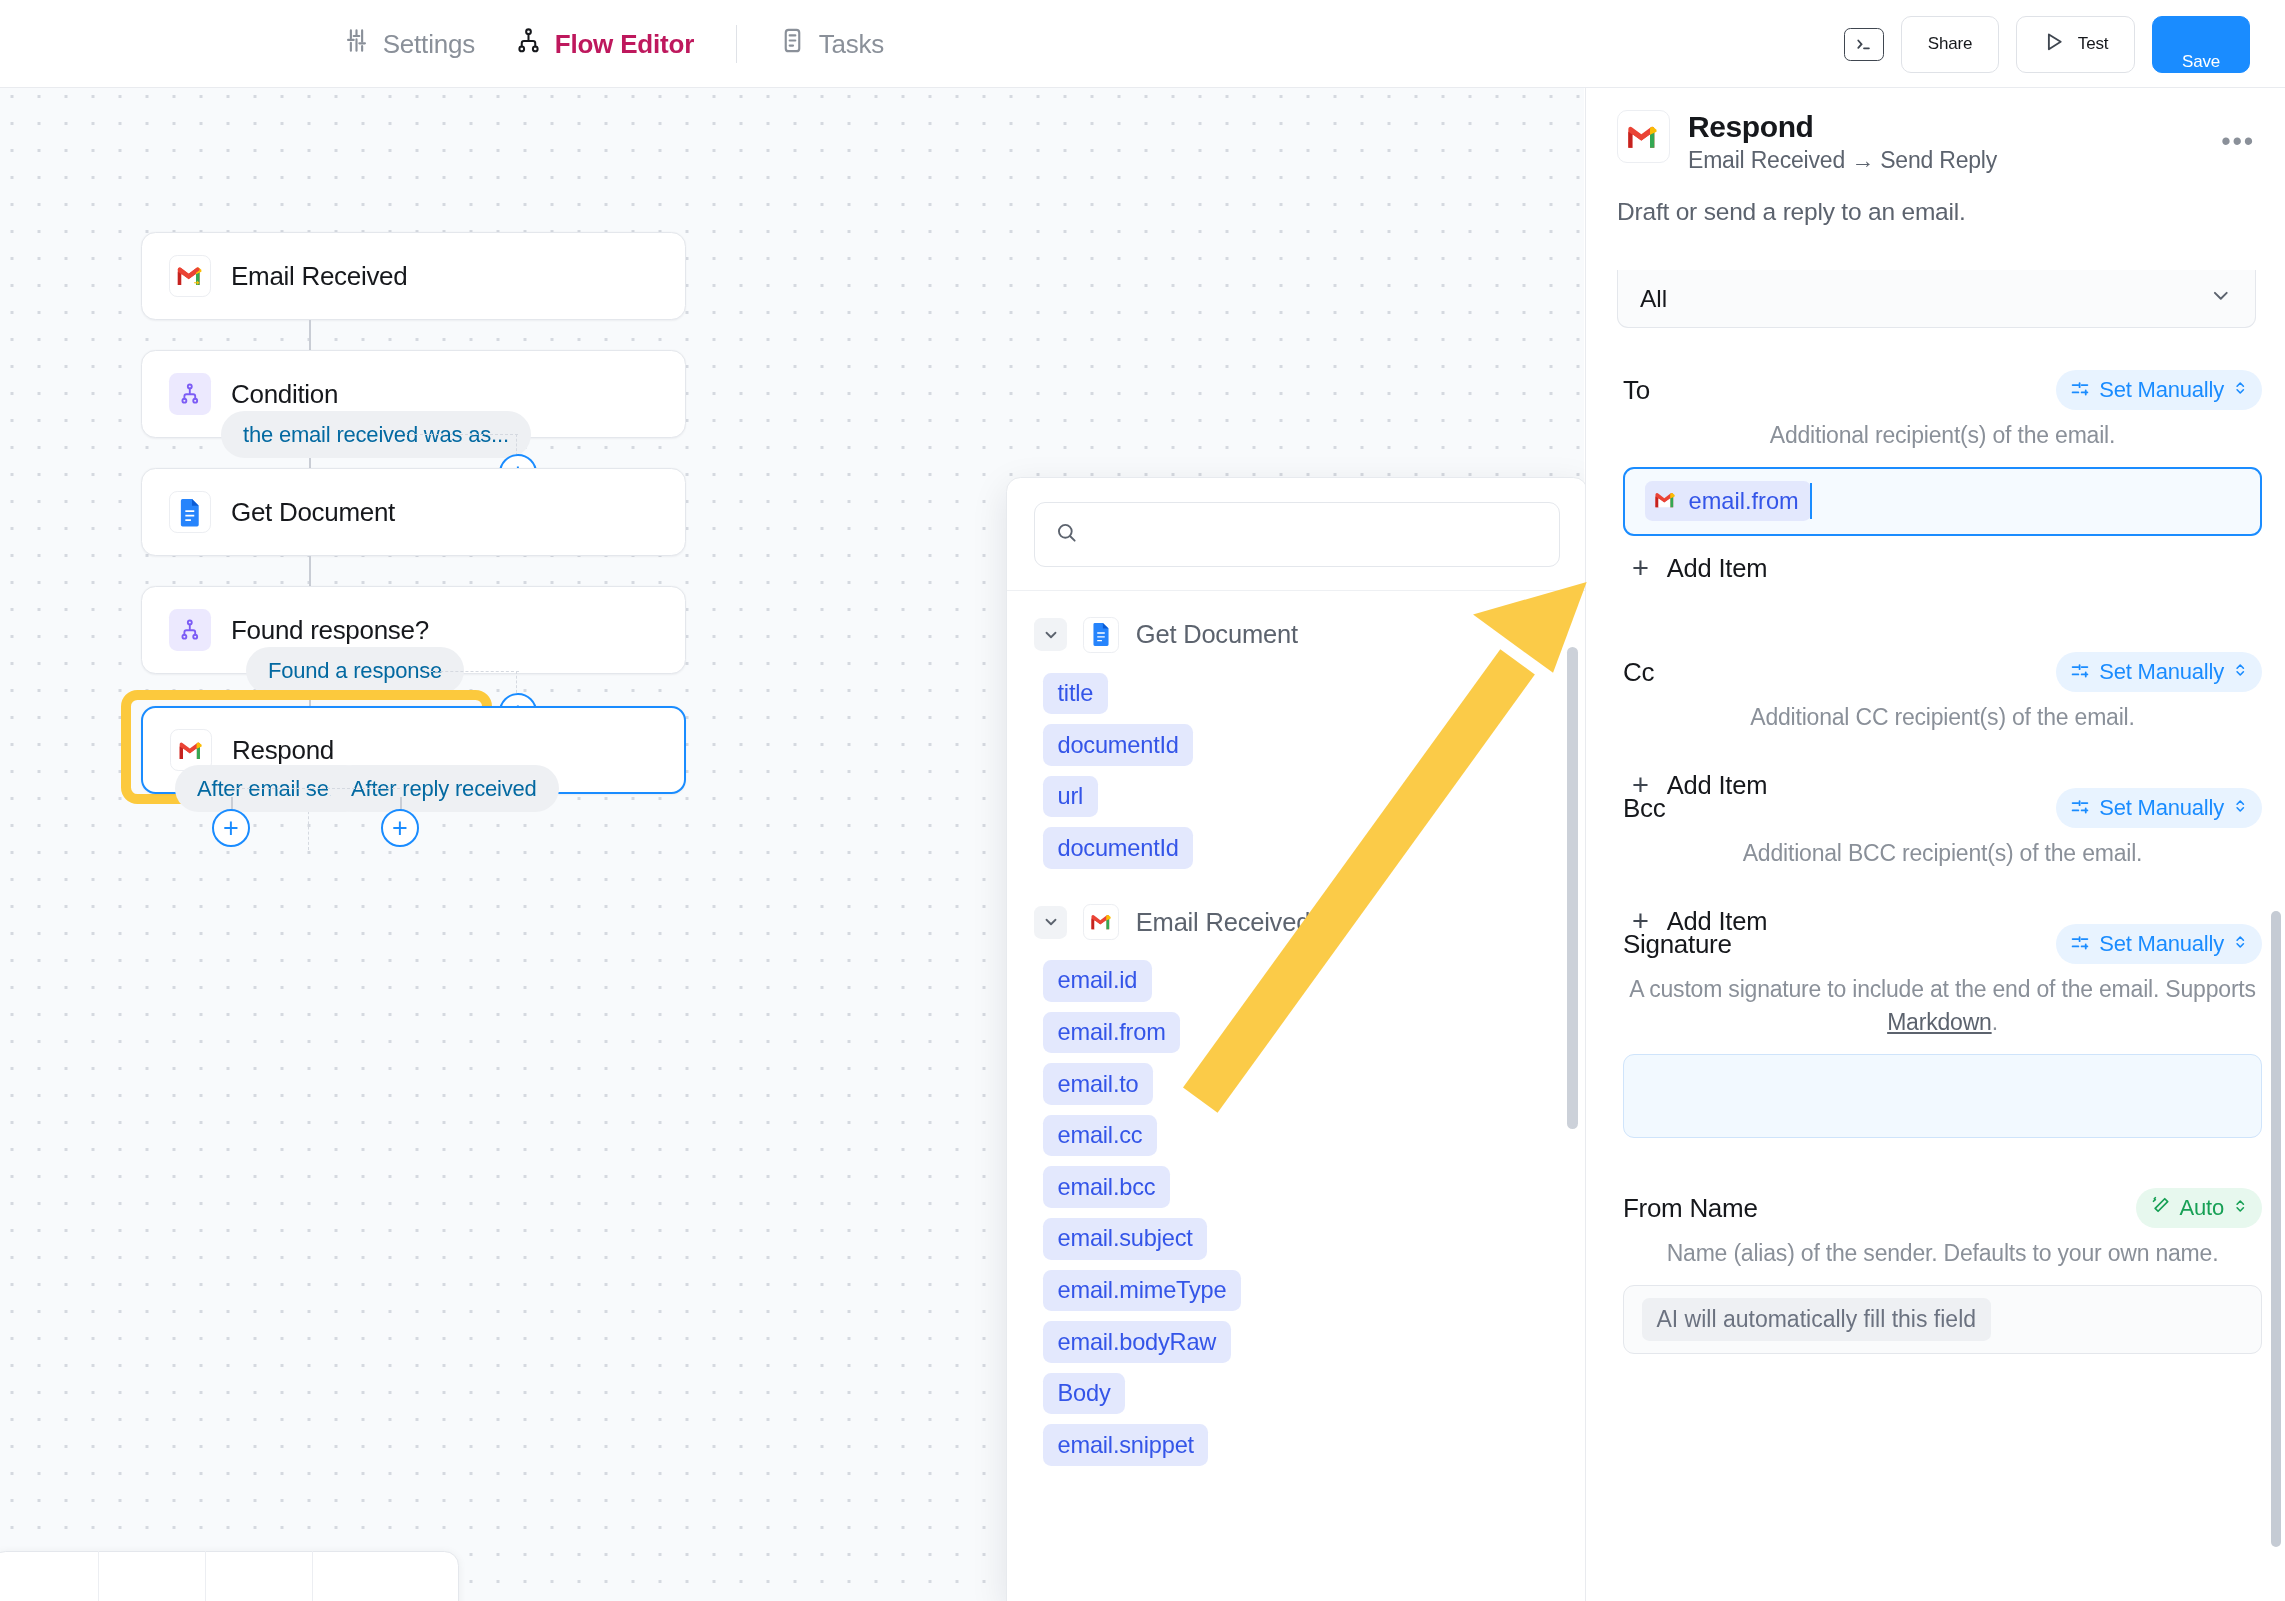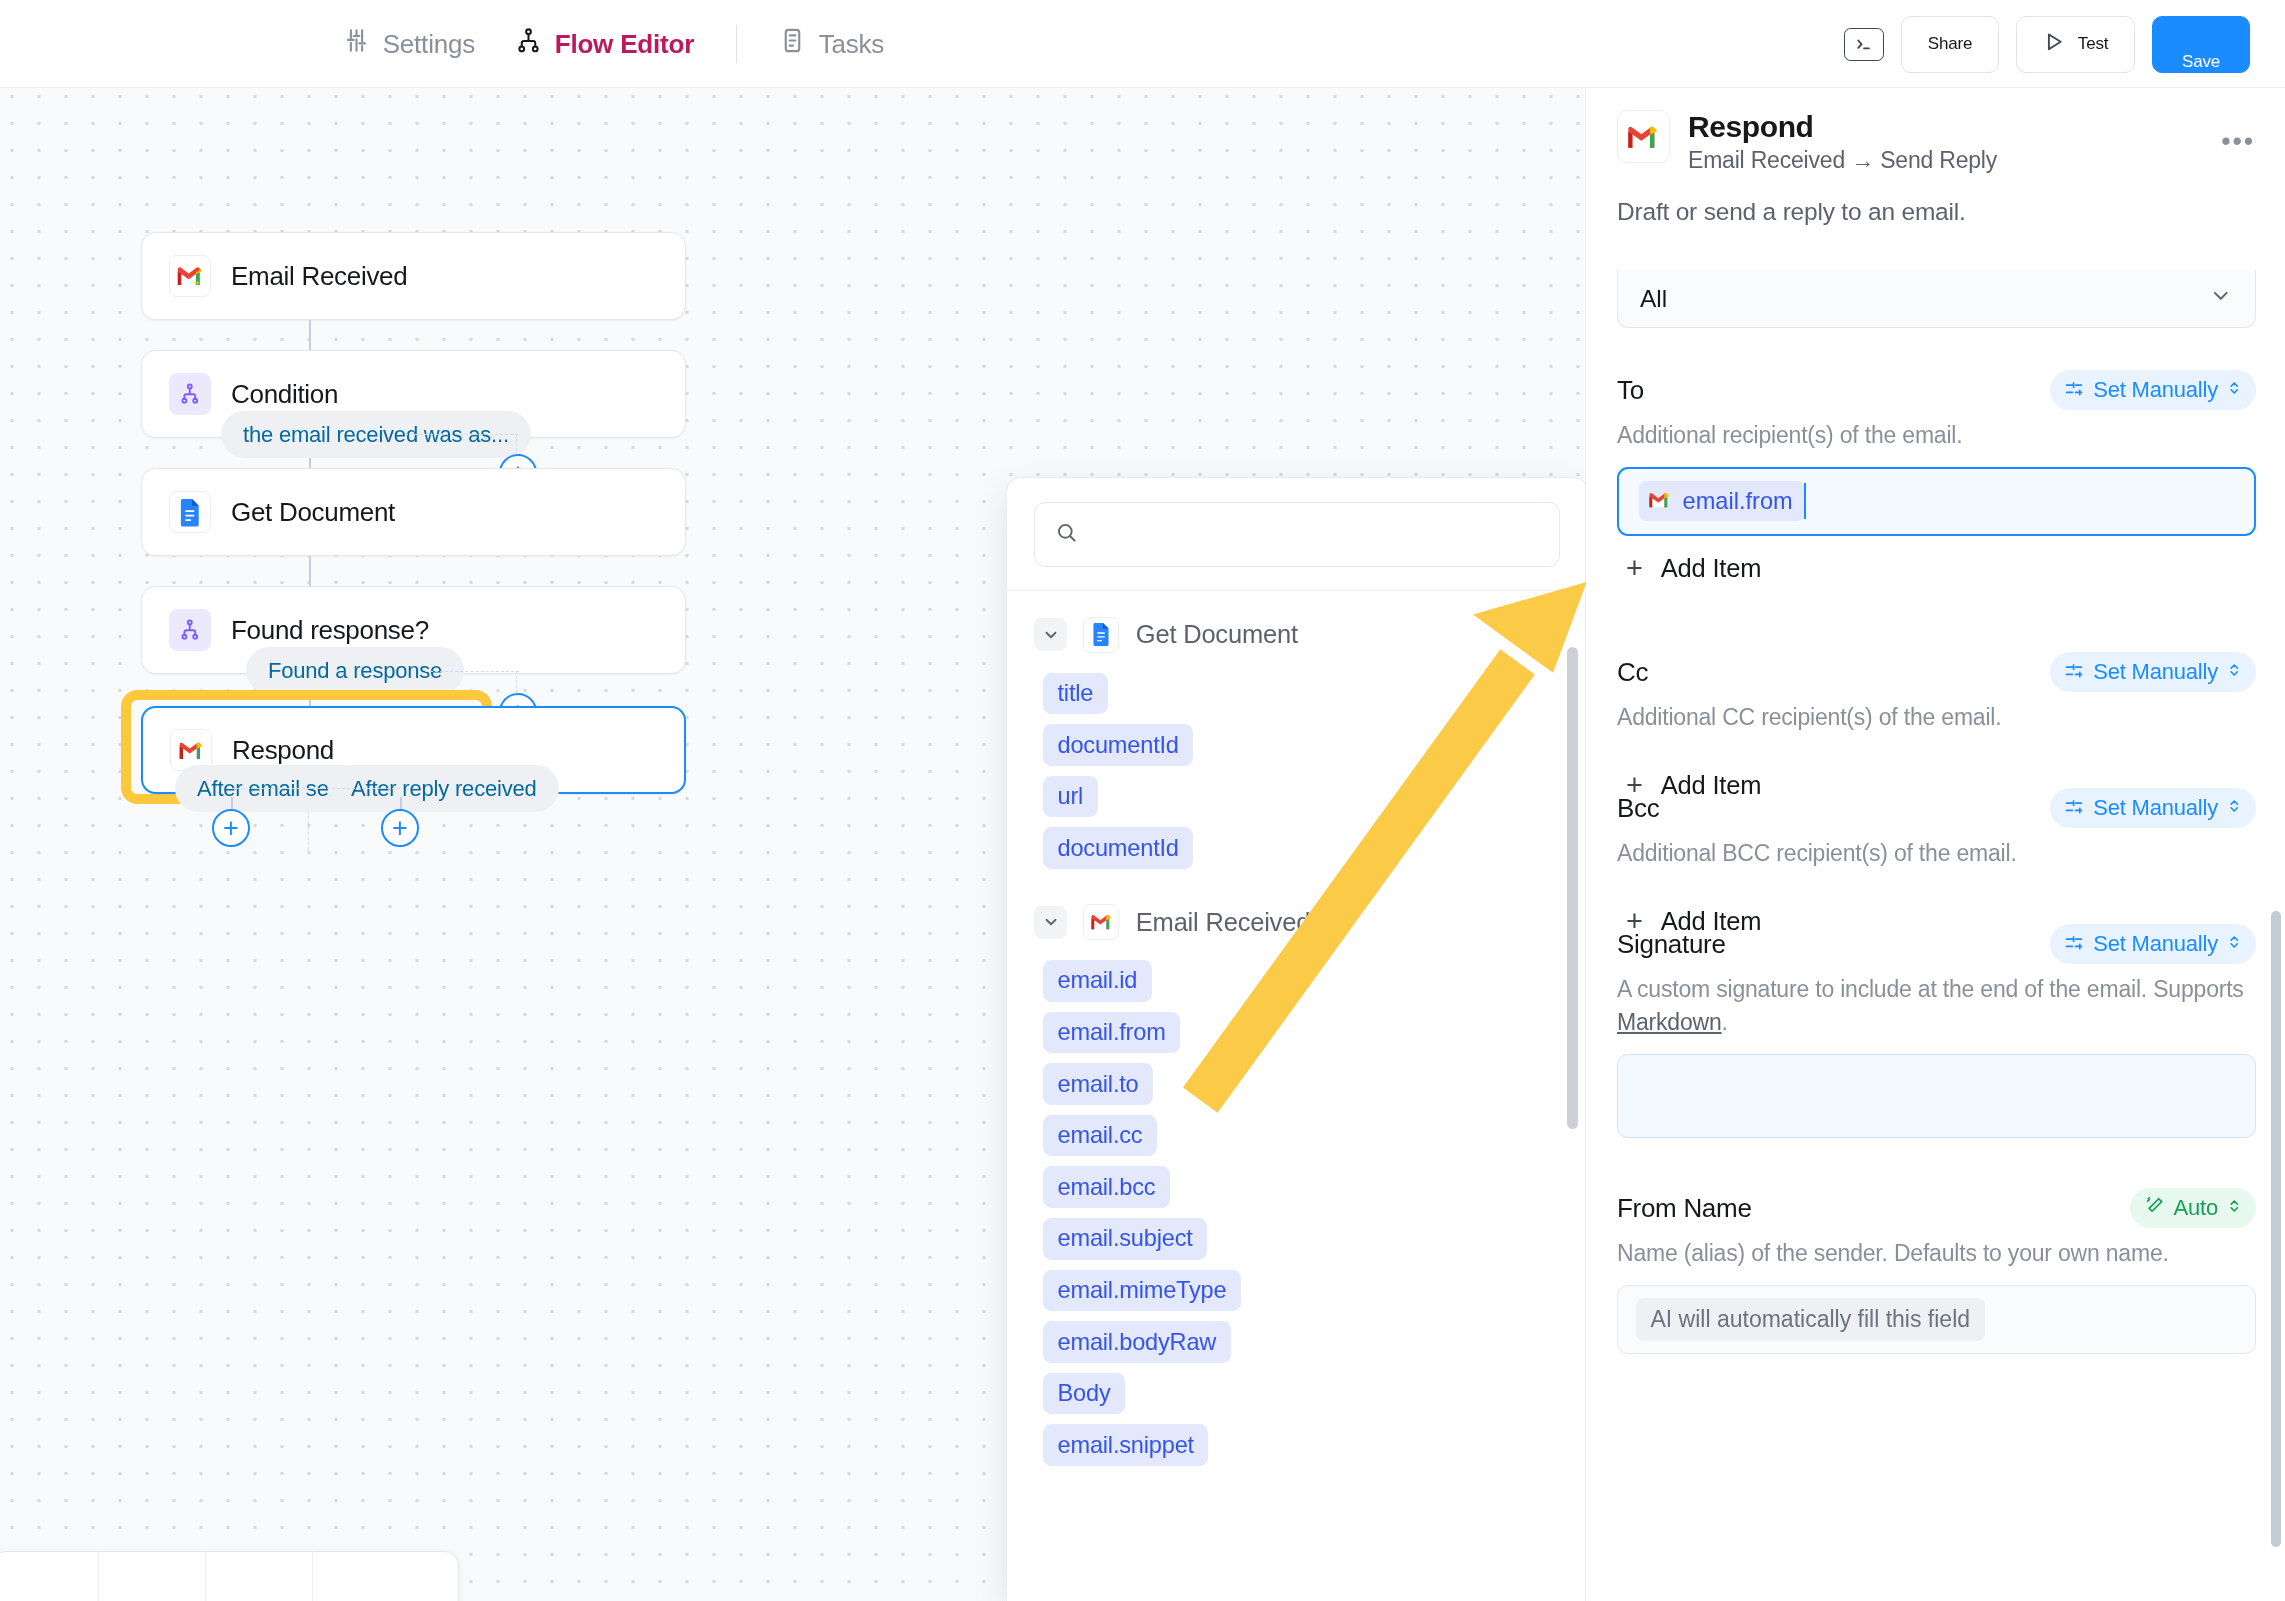--- a/index.html
+++ b/index.html
@@ -157,21 +157,21 @@
   .rp-desc { padding: 23.6px 31px 0 31px; font-size: 24.5px; color: #5c636e; letter-spacing: -0.2px; }
 
   .select-all {
     position: absolute; left: 31px; top: 182px; width: 639px; height: 58px;
     border: 0.9px solid #e4e7ec; border-top: none; border-radius: 0 0 11px 11px;
     background: #fafbfc; display: flex; align-items: center; padding: 0 22px;
     font-size: 24.5px; color: #16181c; cursor: pointer;
   }
   .select-all .chev { margin-left: auto; color: #5c636e; }
 
-  .field { position: absolute; left: 31px; width: 639px; }
+  .field { position: absolute; left: 37px; width: 639px; text-align: center; }
   .field-row { display: flex; align-items: center; }
   .field-label { font-size: 26px; color: #16181c; letter-spacing: -0.3px; }
   .badge {
     margin-left: auto; height: 40px; border-radius: 20px; display: flex;
     align-items: center; gap: 9px; padding: 0 14.5px; font-size: 22px; cursor: pointer;
     letter-spacing: -0.2px;
   }
   .badge.manual { background: #e8f3ff; color: #1a8cff; }
   .badge.auto { background: #e7f8ee; color: #17a055; }
   .field-hint { font-size: 23px; color: #8a9099; margin-top: 9px; letter-spacing: -0.2px; line-height: 1.45; }

